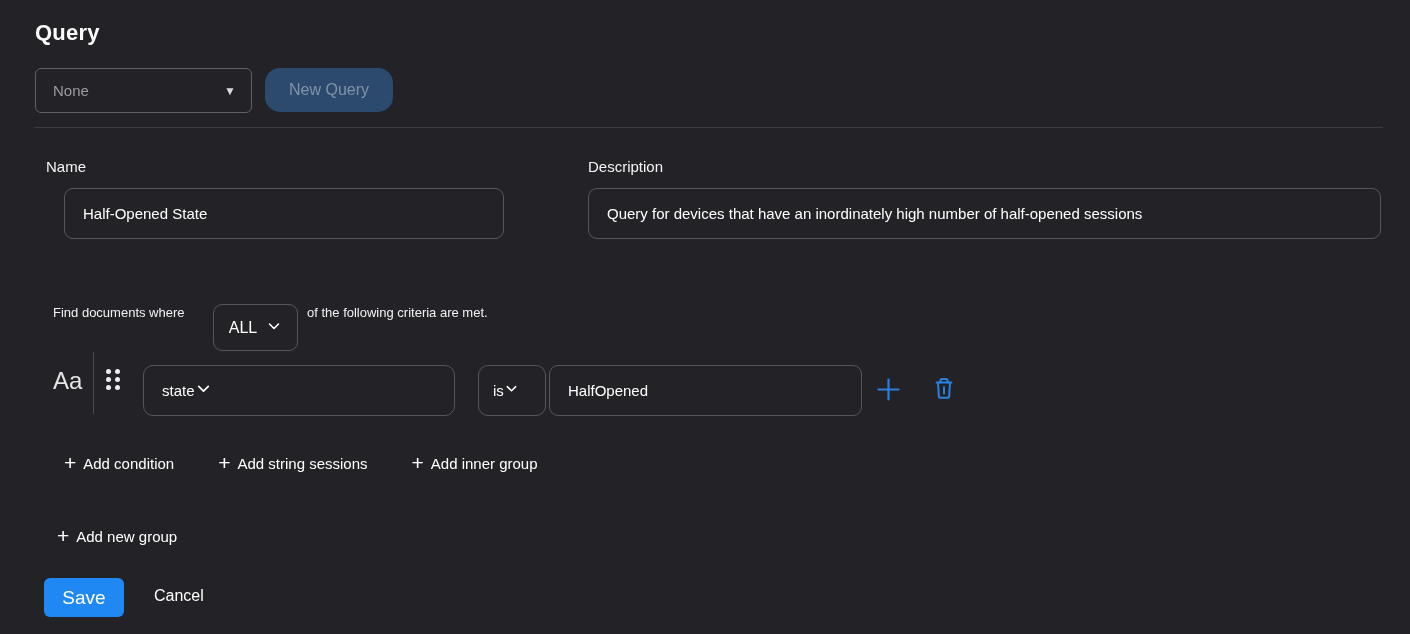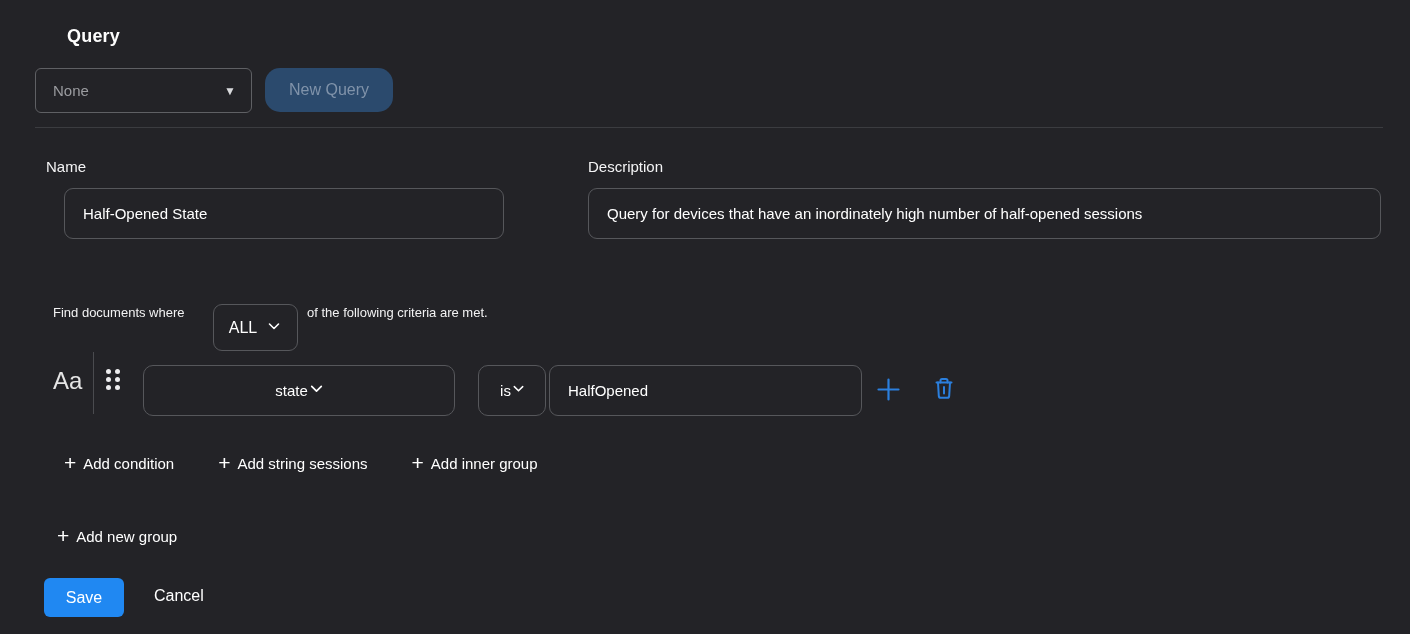--- a/index.html
+++ b/index.html
@@ -10,24 +10,23 @@
   }
   .stage {
     position: relative;
     width: 1410px;
     height: 634px;
     background: #232327;
     overflow: hidden;
   }
 
   .page-title {
-    position: absolute; left: 35px; top: 26px;
-    font-size: 18px; font-weight: 600; color: #fdfdfd;
+    position: absolute; left: 35px; top: 20px;
+    font-size: 22px; font-weight: 600; color: #fdfdfd;
     letter-spacing: .2px;
-    margin-left: 32px;
   }
 
   
   .query-picker {
     position: absolute; left: 35px; top: 68px;
     width: 217px; height: 45px;
     border: 1px solid #5f6064; border-radius: 6px;
     display: flex; align-items: center; justify-content: space-between;
     padding: 0 15px 0 17px;
     cursor: pointer;
@@ -95,21 +94,21 @@
     position: absolute; left: 106px; top: 369px;
     display: grid; grid-template-columns: 5px 5px; grid-auto-rows: 5px;
     column-gap: 4px; row-gap: 3px;
     cursor: grab;
   }
   .drag-handle i { width: 5px; height: 5px; border-radius: 50%; background: #ededef; }
 
   .cond-select {
     position: absolute; top: 365px; height: 51px;
     border: 1px solid #56575b; border-radius: 10px;
-    display: flex; align-items: center; justify-content: center;
+    display: flex; align-items: center; justify-content: flex-start;
     padding: 0 16px 0 18px;
     cursor: pointer;
   }
   .cond-select .value { font-size: 15px; color: #ffffff; }
   .sel-field { left: 143px; width: 312px; }
   .sel-operator { left: 468px; width: 68px; padding: 0 12px 0 14px; margin-left: 10px; }
 
   .input-value { left: 549px; width: 313px; top: 365px; }
 
   .icon-btn {
@@ -133,21 +132,21 @@
   }
   .link-btn .plus { font-size: 21px; font-weight: 300; line-height: 1; position: relative; top: -1px; }
 
   .add-new-group { position: absolute; left: 57px; top: 526px; }
 
   
   .save-btn {
     position: absolute; left: 44px; top: 578px;
     width: 80px; height: 39px;
     background: #2088f2; border: none; border-radius: 6px;
-    color: #ffffff; font-size: 16px;
+    color: #ffffff; font-size: 19px;
     font-family: "Liberation Sans", sans-serif;
     cursor: pointer;
   }
   .cancel-btn {
     position: absolute; left: 154px; top: 587px;
     background: transparent; border: none;
     color: #ffffff; font-size: 16px;
     font-family: "Liberation Sans", sans-serif;
     cursor: pointer;
   }

